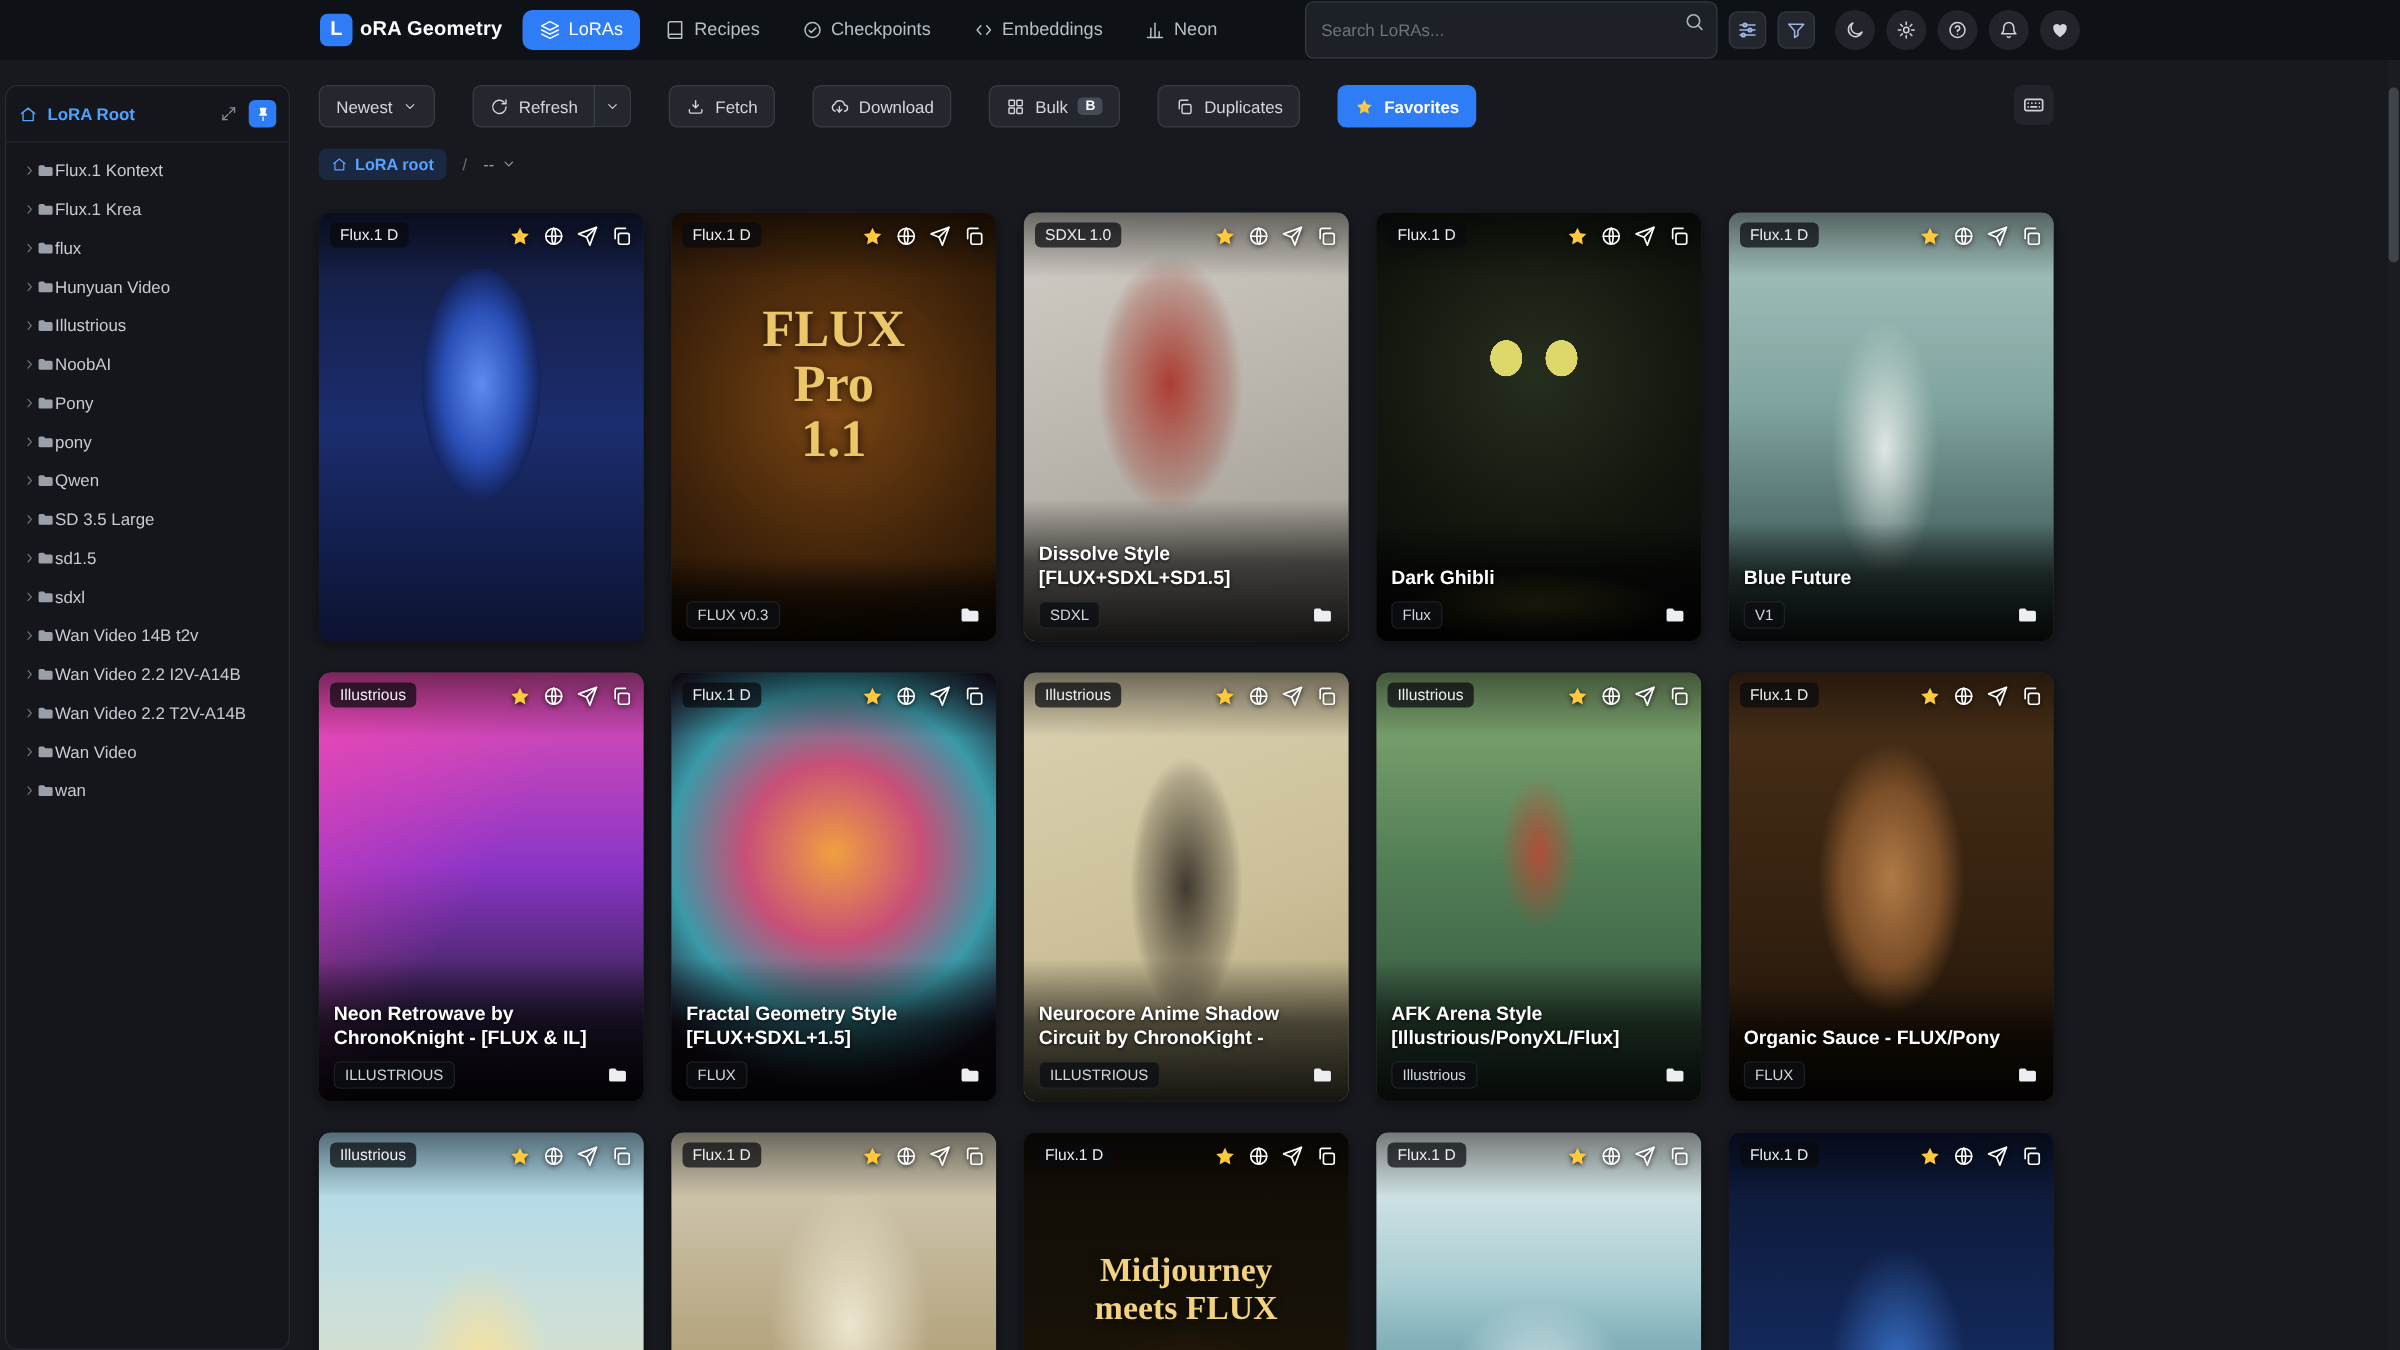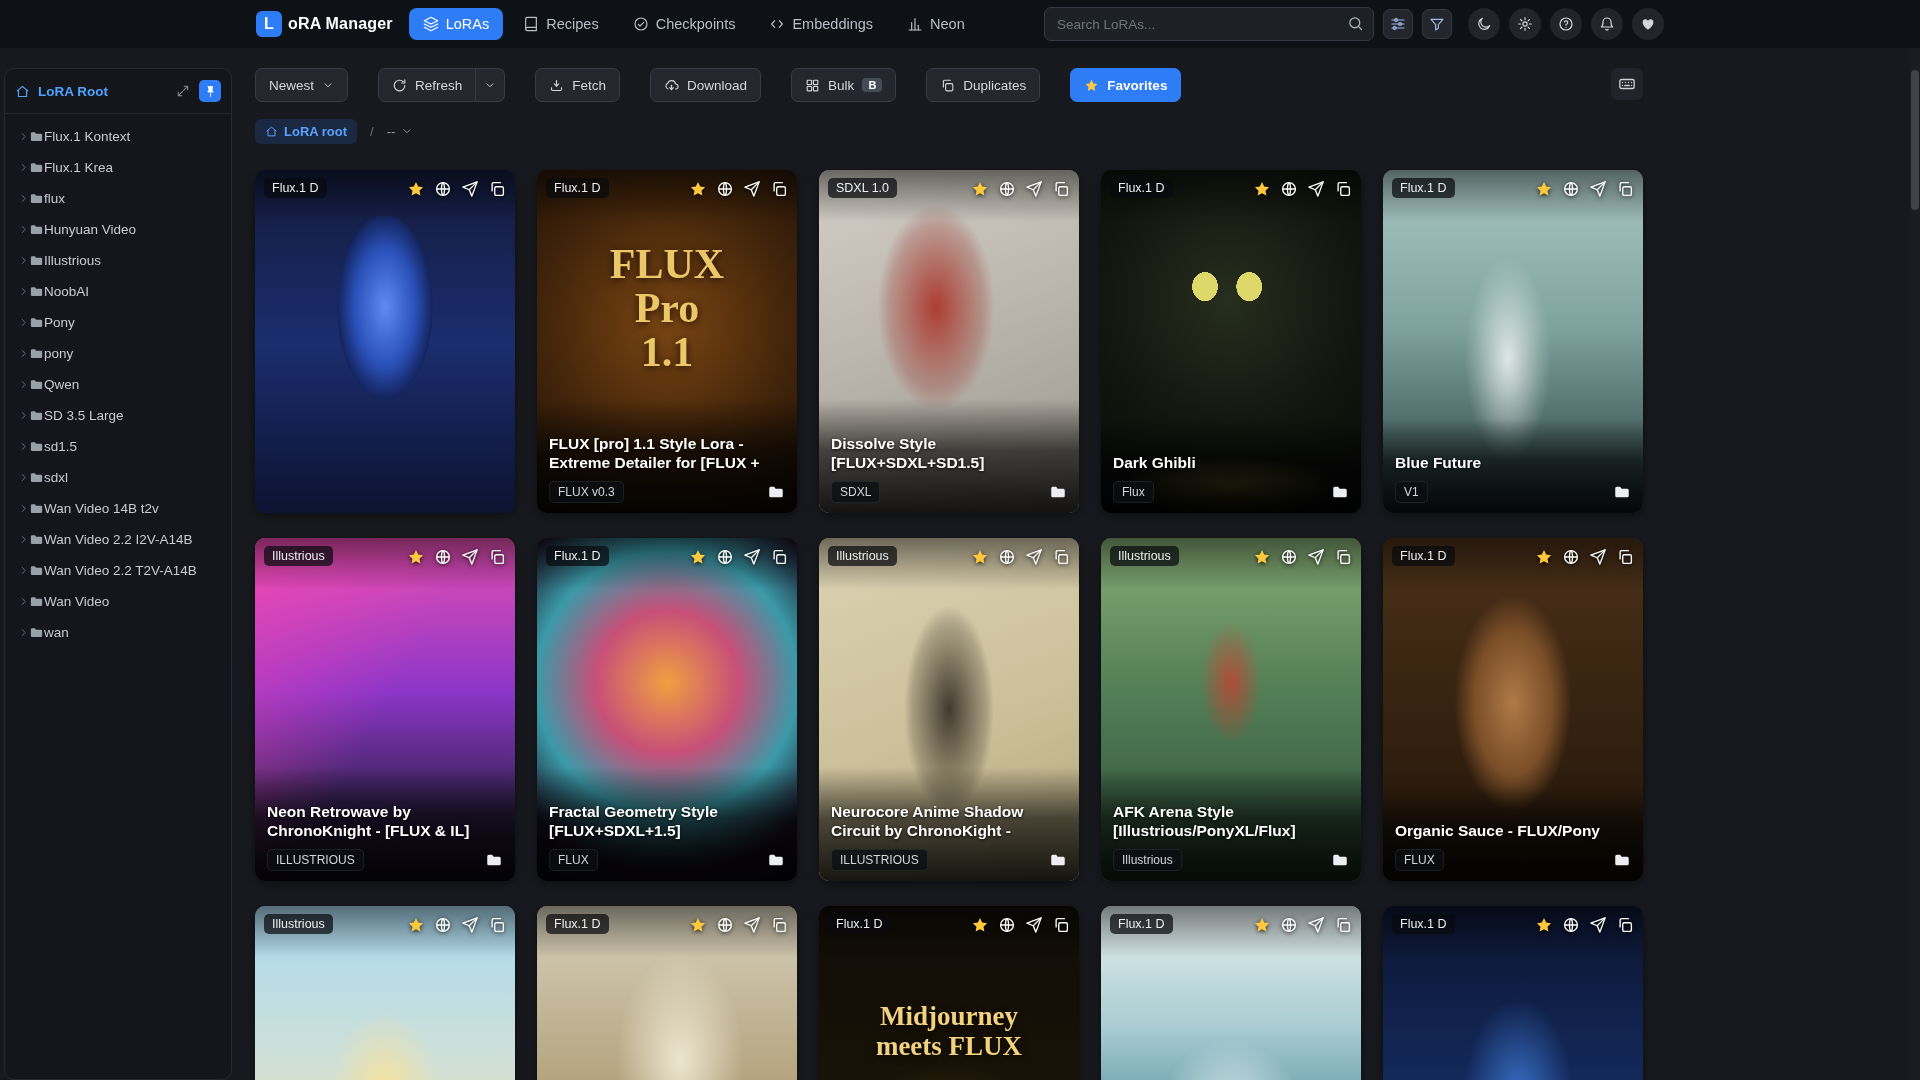--- a/index.html
+++ b/index.html
@@ -15,21 +15,21 @@
   .brand{display:flex;align-items:center;gap:6px;margin-right:16px;cursor:pointer}
   .brand-icon{width:26px;height:26px;background:#2f7df6;border-radius:6px;color:#fff;font-weight:700;
     display:flex;align-items:center;justify-content:center;font-size:16px}
   .brand-text{color:#fff;font-weight:700;font-size:16px;letter-spacing:.2px}
   .nav-items{display:flex;gap:6px;align-items:flex-end}
   .nav-item{display:flex;align-items:center;gap:7px;padding:8px 14px;border-radius:8px;border:none;
     background:transparent;color:#b9bec7;font-size:14.5px}
   .nav-item .ic svg{width:16px;height:16px}
   .nav-item.active{background:#2f7df6;color:#fff}
   .search-wrap{margin-left:auto;position:relative;width:330px}
-  .search-input{width:100%;height:34px;background:#1d2026;border:1px solid #343842;border-radius:7px;
+  .search-input{width:100%;height:46px;background:#1d2026;border:1px solid #343842;border-radius:7px;
     color:#e3e6ea;padding:0 36px 0 12px;font-size:13.5px;outline:none}
   .search-input::placeholder{color:#6e747e}
   .search-ic{position:absolute;right:10px;top:8px;color:#aeb4bd}
   .search-ic svg{width:17px;height:17px}
   .sq-btn{width:30px;height:30px;border-radius:7px;background:#23262d;border:1px solid #343842;
     color:#9fb6e8;display:flex;align-items:center;justify-content:center;margin-left:9px}
   .sq-btn svg{width:16px;height:16px}
   .circle-group{display:flex;gap:9px;margin-left:16px}
   .circle-btn{width:32px;height:32px;border-radius:50%;background:#21242a;border:none;color:#d2d6dc;
     display:flex;align-items:center;justify-content:center}
@@ -111,21 +111,21 @@
   .scrollbar{position:absolute;right:0;top:0;width:10px;height:100%;background:#191c21}
   .scroll-thumb{position:absolute;top:70px;right:1px;width:8px;height:140px;border-radius:4px;background:#3f434a}
 </style>
 </head>
 <body>
 
 <header class="navbar">
   <div class="nav-inner">
     <div class="brand">
       <span class="brand-icon">L</span>
-      <span class="brand-text">oRA Manager</span>
+      <span class="brand-text">oRA Geometry</span>
     </div>
     <nav class="nav-items" id="nav-items">
         <button class="nav-item active">
           <span class="ic">
             <svg viewBox="0 0 24 24" fill="none" stroke="currentColor" stroke-width="1.8" stroke-linecap="round" stroke-linejoin="round">
               <path d="M12 2 2 7l10 5 10-5-10-5z"></path>
               <path d="M2 12l10 5 10-5"></path>
               <path d="M2 17l10 5 10-5"></path>
             </svg>
           </span>
@@ -666,21 +666,20 @@
             </span>
             <span class="ca">
               <svg viewBox="0 0 24 24" fill="none" stroke="currentColor" stroke-width="1.8" stroke-linecap="round" stroke-linejoin="round">
                 <rect x="9" y="9" width="11.5" height="11.5" rx="2"></rect>
                 <path d="M5.5 14.5v-9a2 2 0 0 1 2-2h9"></path>
               </svg>
             </span>
           </span>
         </div>
         <div class="card-bottom">
-          <div class="card-title">FLUX [pro] 1.1 Style Lora - Extreme Detailer for [FLUX +</div>
           <div class="card-tagrow">
             <span class="card-tag">FLUX v0.3</span>
             <span class="folder-ic">
               <svg viewBox="0 0 24 24" fill="none" stroke="currentColor" stroke-width="1.8" stroke-linecap="round" stroke-linejoin="round">
                 <path d="M3 7a2 2 0 0 1 2-2h4.5l2 2.5H19a2 2 0 0 1 2 2V17a2 2 0 0 1-2 2H5a2 2 0 0 1-2-2V7z" fill="currentColor" stroke="none"></path>
               </svg>
             </span>
           </div>
         </div>
       </article>

